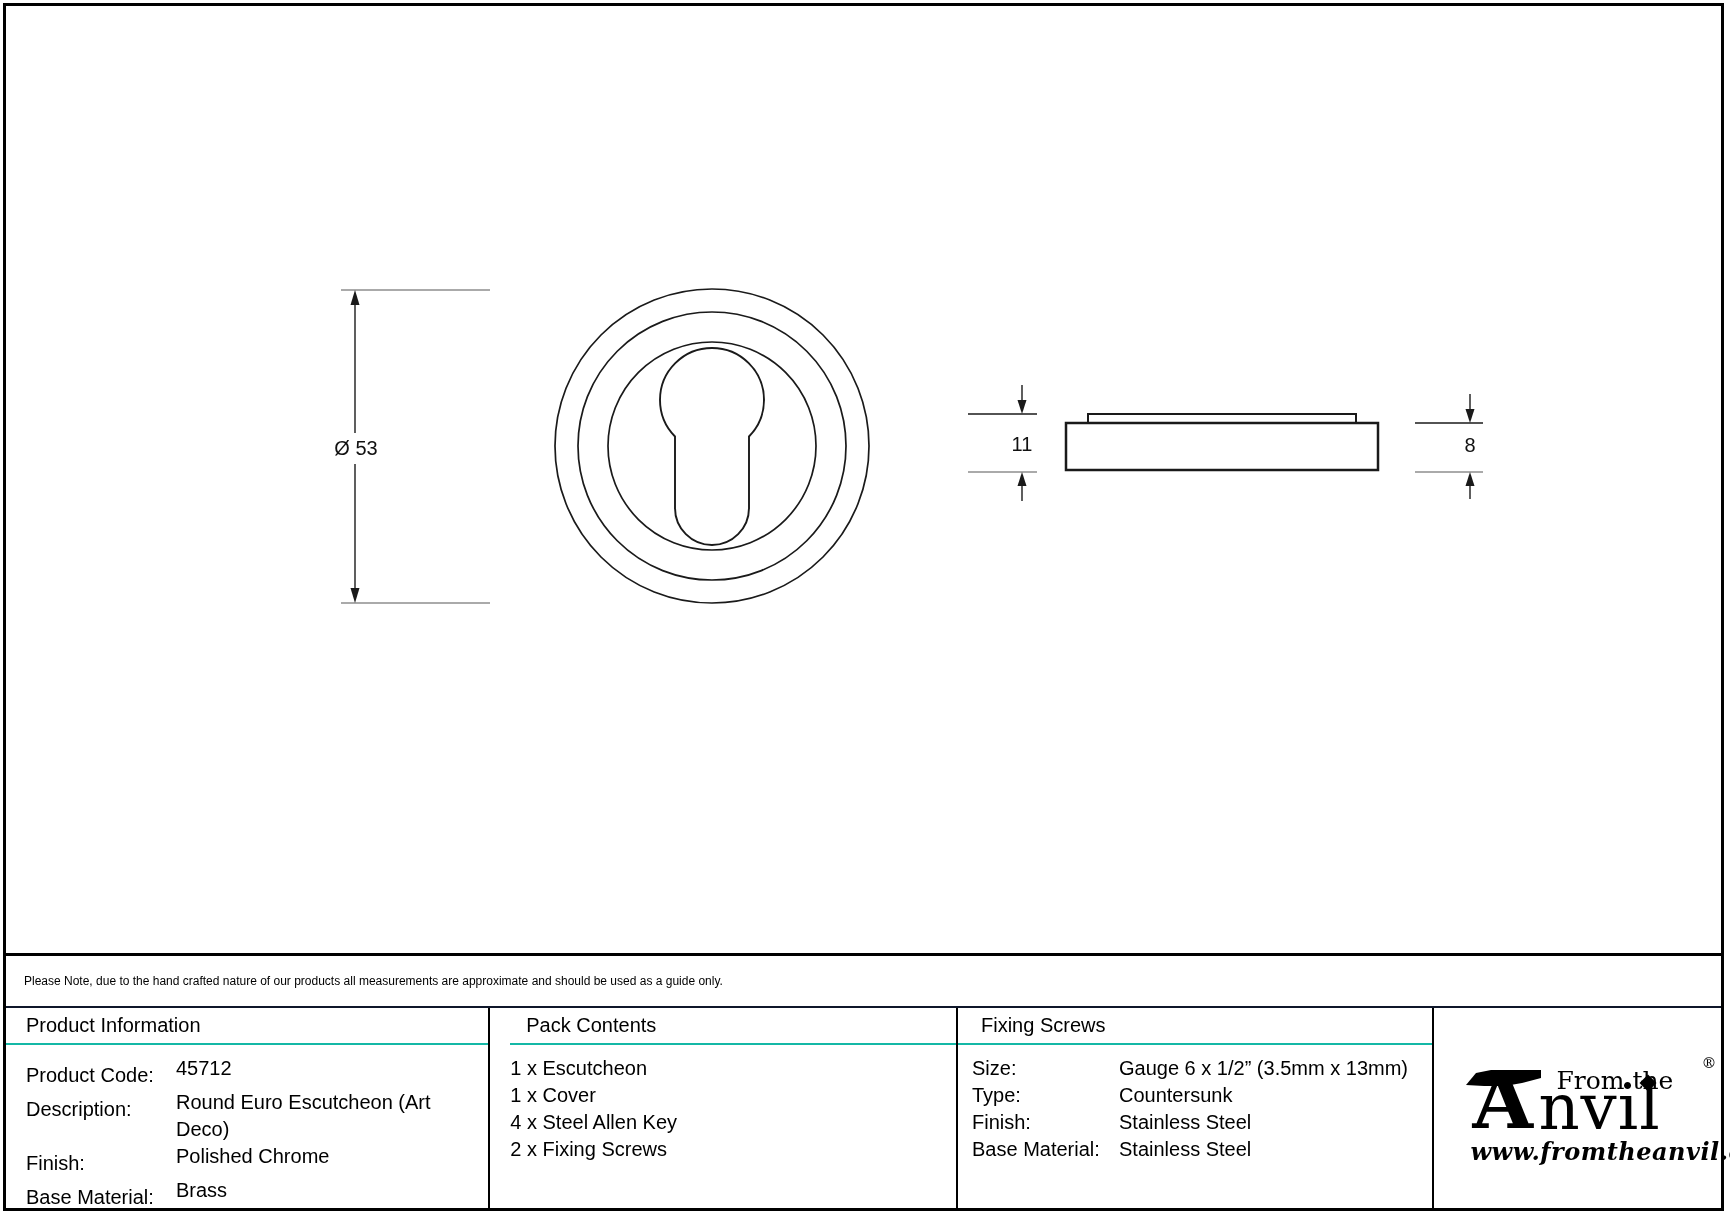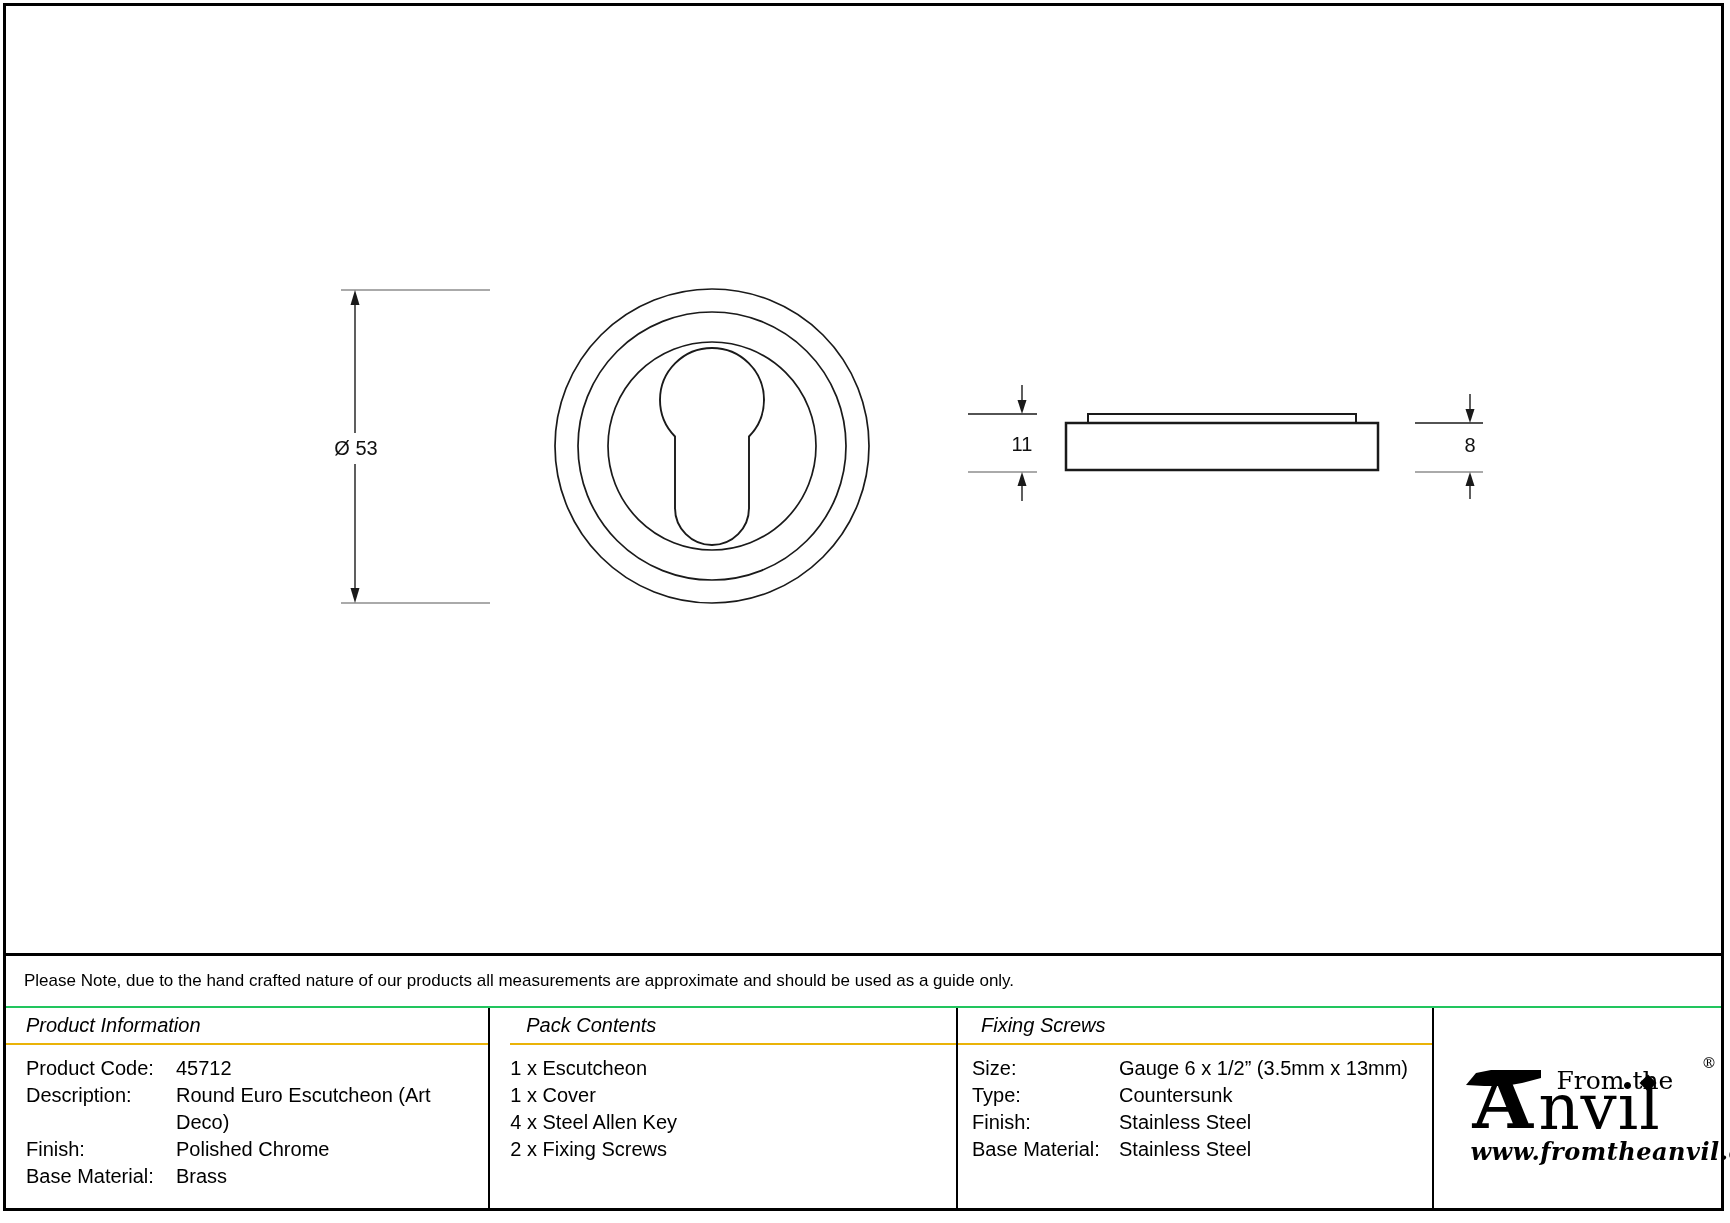--- a/index.html
+++ b/index.html
@@ -13,36 +13,36 @@
   .drawing-svg .ring{fill:none;stroke:#1a1a1a;stroke-width:1.7px;}
   .drawing-svg .keyhole{fill:none;stroke:#1a1a1a;stroke-width:1.9px;}
   .drawing-svg .shape{fill:#fff;stroke:#1a1a1a;}
   .drawing-svg .dim{stroke:#1a1a1a;stroke-width:1.4px;}
   .drawing-svg .ext{stroke:#8e8e8e;stroke-width:1.6px;}
   .drawing-svg .arr{fill:#1a1a1a;stroke:none;}
   .drawing-svg .dimtext{font-family:"Liberation Sans",sans-serif;font-size:20px;fill:#111;}
 
   
   .bottom{position:absolute;left:6px;top:953px;width:1715px;box-sizing:border-box;border-top:3px solid #000;background:#fff;}
-  .note-row{height:52px;box-sizing:border-box;border-bottom:2px solid #22c55e;display:flex;align-items:center;padding-left:18px;font-size:17px;}
+  .note-row{height:52px;box-sizing:border-box;border-bottom:2px solid #0f172a;display:flex;align-items:center;padding-left:18px;font-size:12px;}
   .spec-table{display:flex;height:200px;}
   .col{box-sizing:border-box;position:relative;}
   .col-1{width:490px;border-right:2px solid #000;}
   .col-2{width:453px;border-right:2px solid #000;margin-left:20px;}
   .col-3{width:482px;border-right:2px solid #000;}
   .col-4{width:290px;}
-  .col-header{height:37px;box-sizing:border-box;border-bottom:2px solid #eab308;display:flex;align-items:center;font-size:20px;font-style:italic;}
+  .col-header{height:37px;box-sizing:border-box;border-bottom:2px solid #14b8a6;display:flex;align-items:center;font-size:20px;}
   .col-1 .col-header{padding-left:20px;}
   .col-2 .col-header{padding-left:16px;}
   .col-3 .col-header{padding-left:23px;}
   .col-body{padding-top:10px;}
   .kv-row{display:flex;font-size:20px;line-height:27px;}
   .col-1 .kv-row{padding-left:20px;}
   .col-3 .kv-row{padding-left:14px;}
-  .col-1 .kv-label{width:150px;flex:none;}
+  .col-1 .kv-label{width:150px;flex:none;margin-top:7px;}
   .col-3 .kv-label{width:147px;flex:none;}
   .pack-item{font-size:20px;line-height:27px;}
 
   
   .logo-cell{position:relative;}
   .logo{position:absolute;left:0;top:0;width:290px;height:200px;}
   .logo-A{position:absolute;left:38px;top:54px;font-family:"DejaVu Serif",serif;font-weight:bold;font-size:78px;line-height:1;}
   .anvil-svg{position:absolute;left:30px;top:57px;}
   .logo-tagline{position:absolute;left:122px;top:60px;font-family:"DejaVu Serif",serif;font-size:25px;line-height:1;}
   .logo-diamond{position:absolute;left:208px;top:69px;width:12px;height:12px;background:#000;transform:rotate(45deg);}

